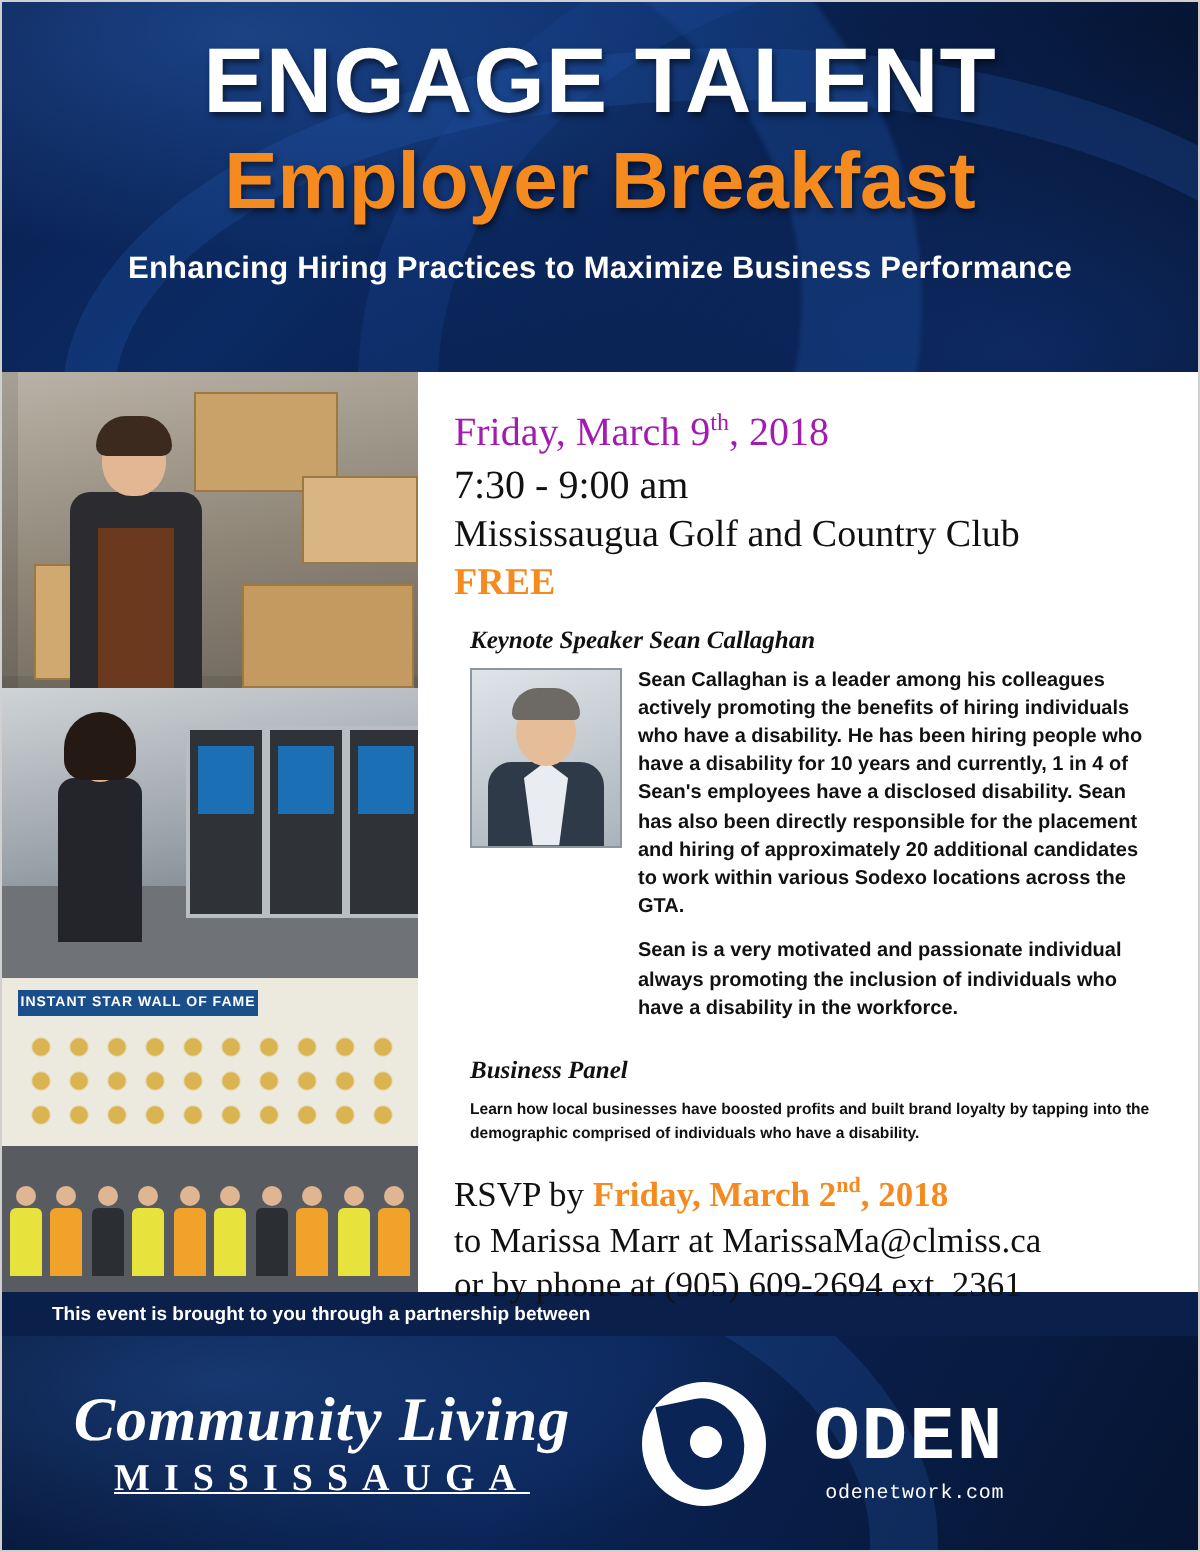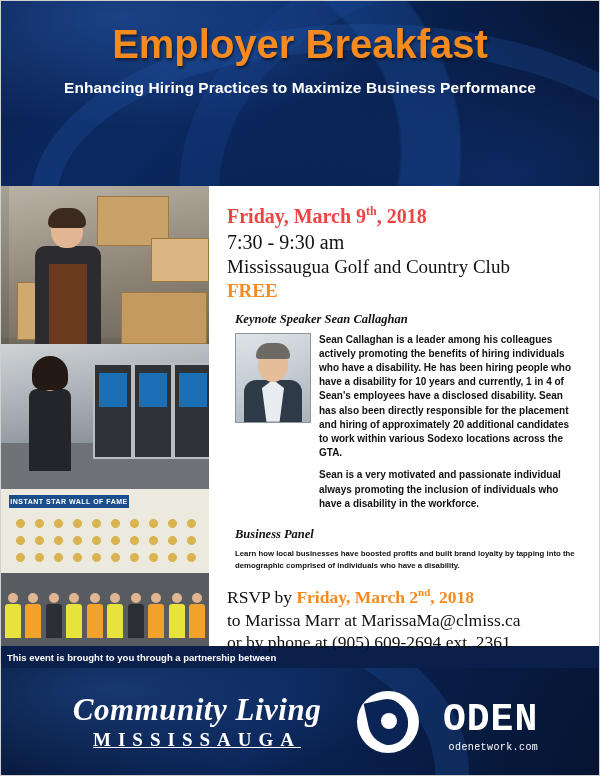--- a/index.html
+++ b/index.html
@@ -158,23 +158,23 @@
   .p3-v { width:16px; height:34px; background:#e8e33c; border-radius:3px 3px 0 0; }
   .p3-v.alt { background:#f0a22a; }
   .p3-v.dark { background:#2b2f33; }
 
   .content {
     flex: 1;
     padding: 18px 18px 0 18px;
     box-sizing: border-box;
   }
   .ev-date {
-    color: #ef4444;
+    color: #a21caf;
     font-size: 20px;
-    font-weight: bold;
+    font-weight: normal;
     margin: 0 0 3px 0;
     font-family: "Liberation Serif", serif;
   }
   .ev-date sup { font-size: 12px; }
   .ev-time {
     color: #111111;
     font-size: 20px;
     margin: 0 0 2px 0;
     font-family: "Liberation Serif", serif;
   }
@@ -244,33 +244,32 @@
 
   
   .partner-bar {
     height: 22px;
     background: #0b1f4b;
     color: #ffffff;
     font-size: 9.5px;
     font-weight: bold;
     display: flex;
     align-items: center;
-    padding-left: 6px;
+    padding-left: 25px;
     box-sizing: border-box;
   }
   .footer {
     position: relative;
     height: 108px;
     background:
       radial-gradient(ellipse 420px 140px at 18% 20%, rgba(40,90,170,0.45) 0%, rgba(8,28,72,0) 70%),
       linear-gradient(120deg, #071634 0%, #0a2456 45%, #061431 100%);
     display: flex;
     align-items: center;
     overflow: hidden;
-    padding-left: 36px;
   }
   .footer .f-swoosh {
     position: absolute;
     left: -120px;
     top: -80px;
     width: 520px;
     height: 300px;
     border-radius: 50%;
     border: 34px solid rgba(35,90,175,0.25);
   }
@@ -348,20 +347,21 @@
 </head>
 <body>
 
 <div class="poster">
 
   <div class="header">
     <div class="swoosh1"></div>
     <div class="swoosh2"></div>
     <div class="swoosh3"></div>
     <div class="header-inner">
+      <h1 class="title-main">ENGAGE TALENT</h1>
       <h2 class="title-sub">Employer Breakfast</h2>
       <p class="title-tag">Enhancing Hiring Practices to Maximize Business Performance</p>
     </div>
   </div>
 
   <div class="body-area">
 
     <div class="photos">
 
       <div class="photo photo-1">
@@ -447,21 +447,21 @@
             </div>
         </div>
       </div>
 
     </div>
 
     <div class="content">
       <div class="ev-date">
         <span>Friday, March 9</span><sup>th</sup><span>, 2018</span>
       </div>
-      <div class="ev-time">7:30 - 9:30 am</div>
+      <div class="ev-time">7:30 - 9:00 am</div>
       <div class="ev-venue">Mississaugua Golf and Country Club</div>
       <div class="ev-free">FREE</div>
 
       <div class="sec-head">Keynote Speaker Sean Callaghan</div>
       <div class="speaker-block">
         <div class="speaker-photo">
           <div class="sp-body"></div>
           <div class="sp-shirt"></div>
           <div class="sp-head"></div>
           <div class="sp-hair"></div>

